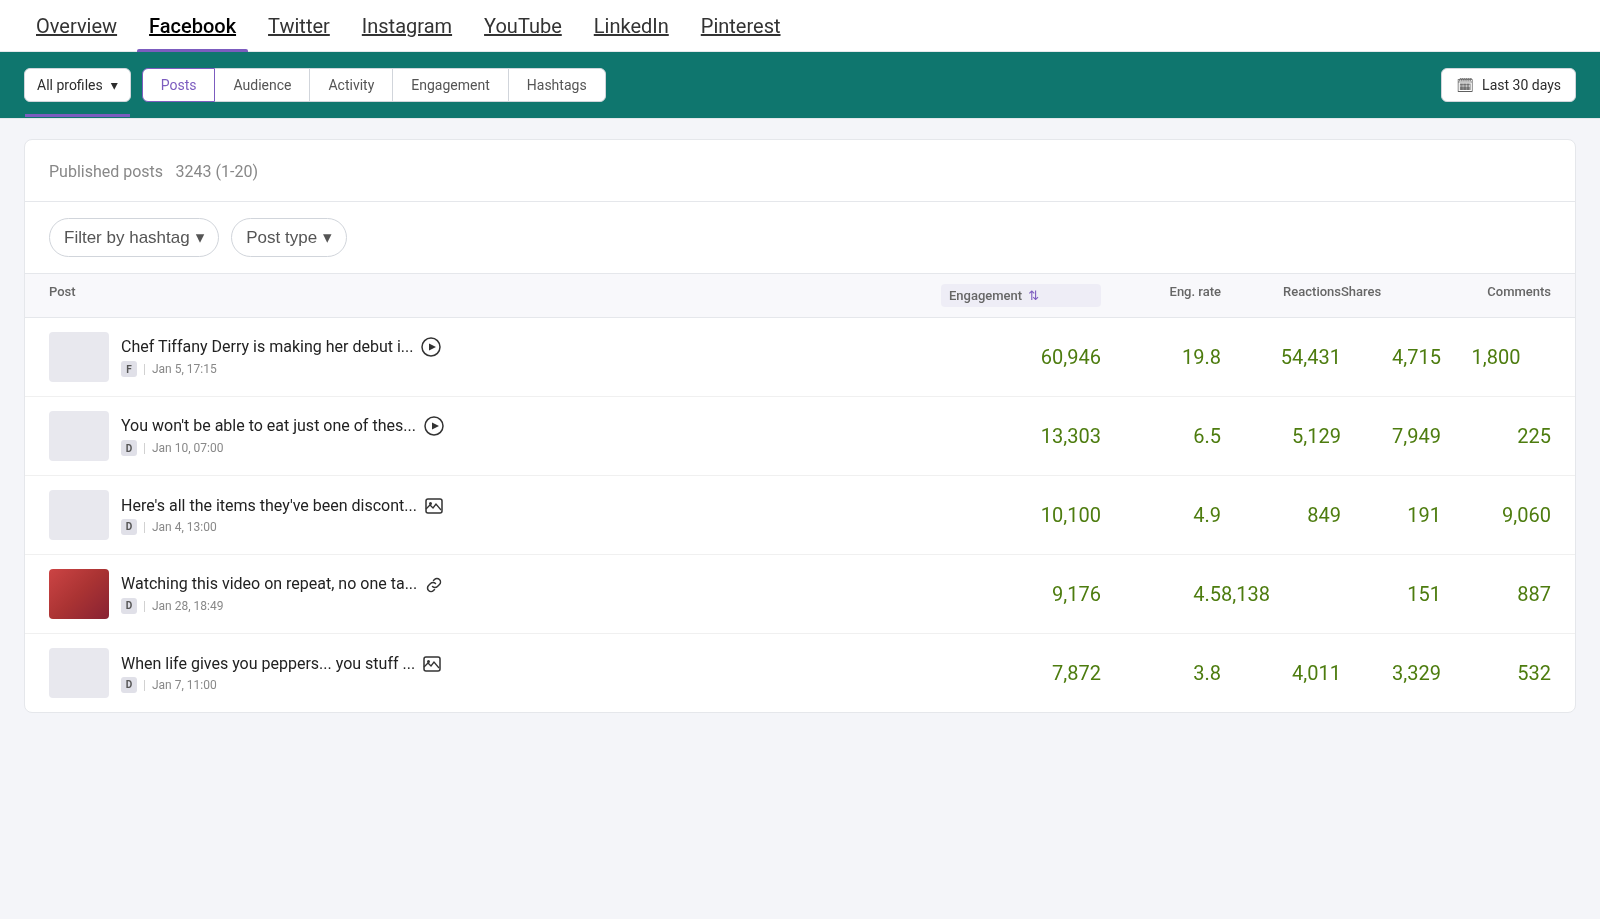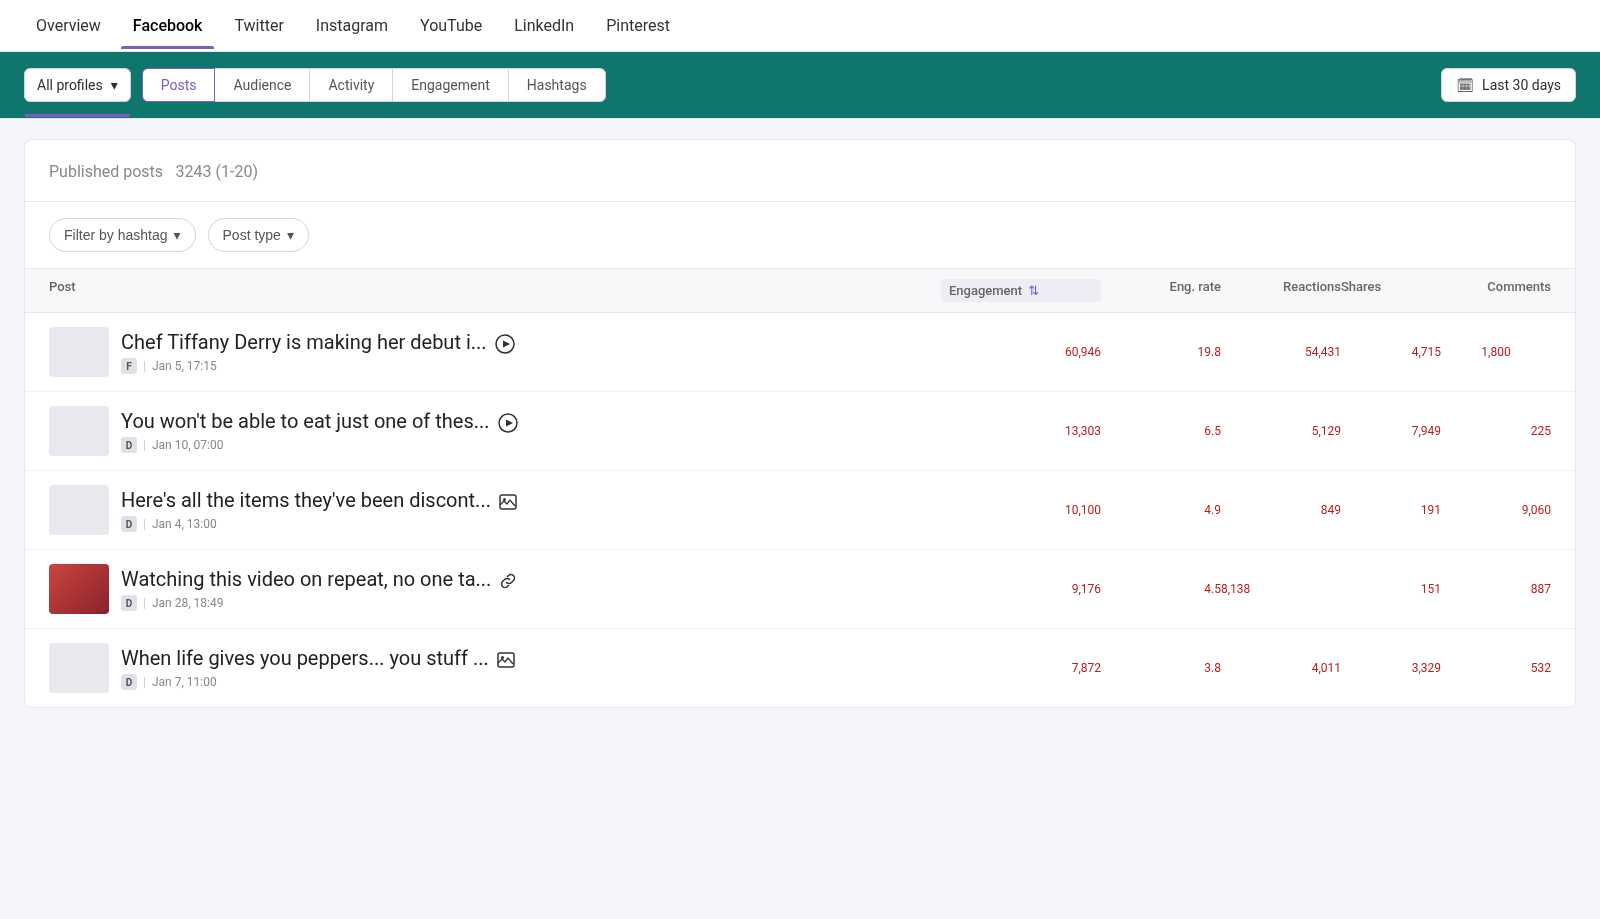--- a/index.html
+++ b/index.html
@@ -14,24 +14,25 @@
       border-bottom: 1px solid #e5e7eb;
       display: flex;
       align-items: center;
       padding: 0 24px;
       height: 52px;
       gap: 8px;
     }
     .top-nav-item {
       padding: 14px 12px;
       cursor: pointer;
-      font-size: 16px;
+      font-size: 20px;
       color: #333;
       position: relative;
       white-space: nowrap;
+      text-decoration: underline;
     }
     .top-nav-item.active {
       color: #000;
       font-weight: 500;
     }
     .top-nav-item.active::after {
       content: '';
       position: absolute;
       bottom: 0;
       left: 0;
@@ -139,21 +140,21 @@
     }
     .filter-btn {
       display: flex;
       align-items: center;
       gap: 6px;
       border: 1px solid #d1d5db;
       border-radius: 20px;
       padding: 8px 14px;
       cursor: pointer;
       background: #fff;
-      font-size: 14px;
+      font-size: 17px;
       color: #555;
     }
     .table-header {
       display: grid;
       grid-template-columns: 1fr 160px 120px 120px 100px 110px;
       padding: 10px 24px;
       background: #f8f8fb;
       border-bottom: 1px solid #e5e7eb;
     }
     .table-header-cell {
@@ -194,21 +195,21 @@
     }
     .post-thumb.has-img {
       background: #c44;
     }
     .post-info {
       display: flex;
       flex-direction: column;
       gap: 4px;
     }
     .post-title {
-      font-size: 20px;
+      font-size: 16px;
       color: #222;
       display: flex;
       align-items: center;
       gap: 8px;
     }
     .post-meta {
       font-size: 12px;
       color: #888;
       display: flex;
       align-items: center;
@@ -220,22 +221,22 @@
       justify-content: center;
       width: 16px;
       height: 16px;
       background: #e0e0e8;
       border-radius: 3px;
       font-size: 10px;
       font-weight: 700;
       color: #555;
     }
     .cell-value {
-      font-size: 12px;
-      color: #b91c1c;
+      font-size: 20px;
+      color: #4d7c0f;
       text-align: right;
     }
   </style>
 </head>
 <body>
 
 <nav class="top-nav">
   <span class="top-nav-item">Overview</span>
   <span class="top-nav-item active">Facebook</span>
   <span class="top-nav-item">Twitter</span>

